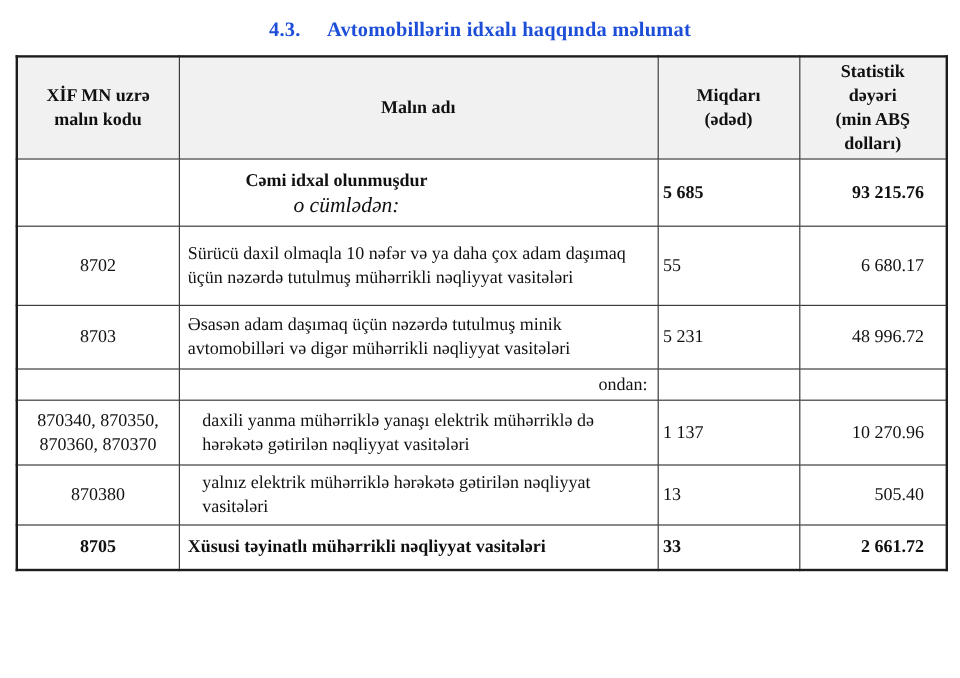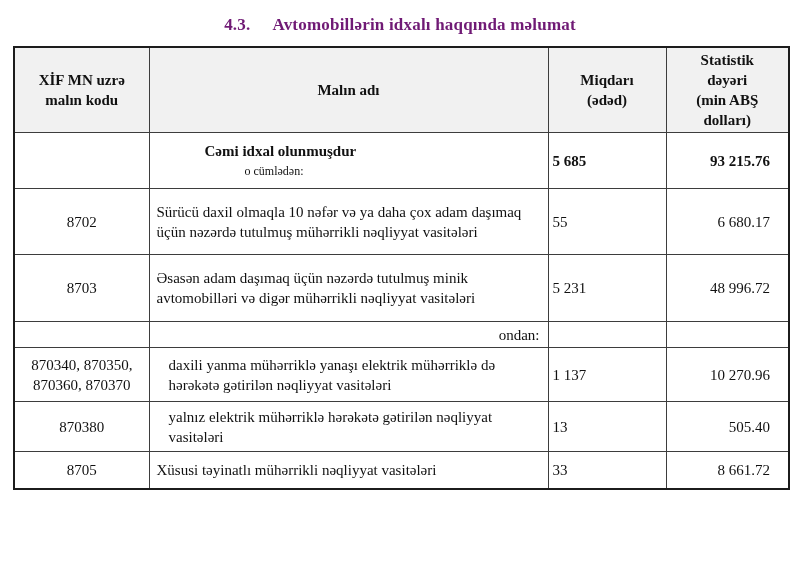--- a/index.html
+++ b/index.html
@@ -15,21 +15,21 @@
   .page {
     position: relative;
     width: 800px;
     height: 565px;
   }
   .doc-title {
     margin: 15px 0 11px 0;
     text-align: center;
     font-size: 17px;
     font-weight: bold;
-    color: #701a75;
+    color: #1d4ed8;
     letter-spacing: 0.2px;
   }
   .doc-title .title-number { margin-right: 22px; }
 
   table.import-table {
     border-collapse: collapse;
     table-layout: fixed;
     width: 775px;
     margin-left: 13px;
     border: 2px solid #1c1c1c;
@@ -56,30 +56,30 @@
   col.c-value { width: 123px; }
 
   td.cell-code  { text-align: center; }
   td.cell-name  { text-align: left; padding-left: 7px; padding-right: 8px; }
   td.cell-qty   { text-align: left; padding-right: 17px; }
   td.cell-value { text-align: right; padding-right: 18px; }
 
   
   tr.row-total  { height: 56px; }
   tr.row-8702   { height: 66px; }
-  tr.row-8703   { height: 67px; }
+  tr.row-8703   { height: 53px; }
   tr.row-ondan  { height: 26px; }
   tr.row-hybrid { height: 54px; }
   tr.row-870380 { height: 50px; }
   tr.row-8704   { height: 36px; }
-  tr.row-8705   { height: 37px; }
+  tr.row-8705   { height: 37px; font-weight: bold; }
 
   tr.row-total td { font-weight: bold; }
   .total-name-main { font-weight: bold; padding-left: 48px; }
-  .total-name-note { font-weight: normal; padding-left: 88px; font-size: 12px; }
+  .total-name-note { font-weight: normal; font-style: italic; padding-left: 88px; font-size: 18px; }
   tr.row-ondan td.cell-name { text-align: right; padding-left: 10px; }
   tr.row-hybrid td.cell-name, tr.row-870380 td.cell-name { padding-left: 19px; }
 </style>
 </head>
 <body>
 
 <div class="page">
 
   <div class="doc-title">
     <span class="title-number">4.3.</span><span>Avtomobillərin idxalı haqqında məlumat</span>
@@ -158,18 +158,18 @@
         <td class="cell-name">yalnız elektrik mühərriklə hərəkətə gətirilən nəqliyyat vasitələri</td>
         <td class="cell-qty">13</td>
         <td class="cell-value">505.40</td>
       </tr>
 
 
       <tr class="row-8705">
         <td class="cell-code">8705</td>
         <td class="cell-name">Xüsusi təyinatlı mühərrikli nəqliyyat vasitələri</td>
         <td class="cell-qty">33</td>
-        <td class="cell-value">8 661.72</td>
+        <td class="cell-value">2 661.72</td>
       </tr>
 
     </tbody>
   </table>
 </div>
 
 </body></html>

